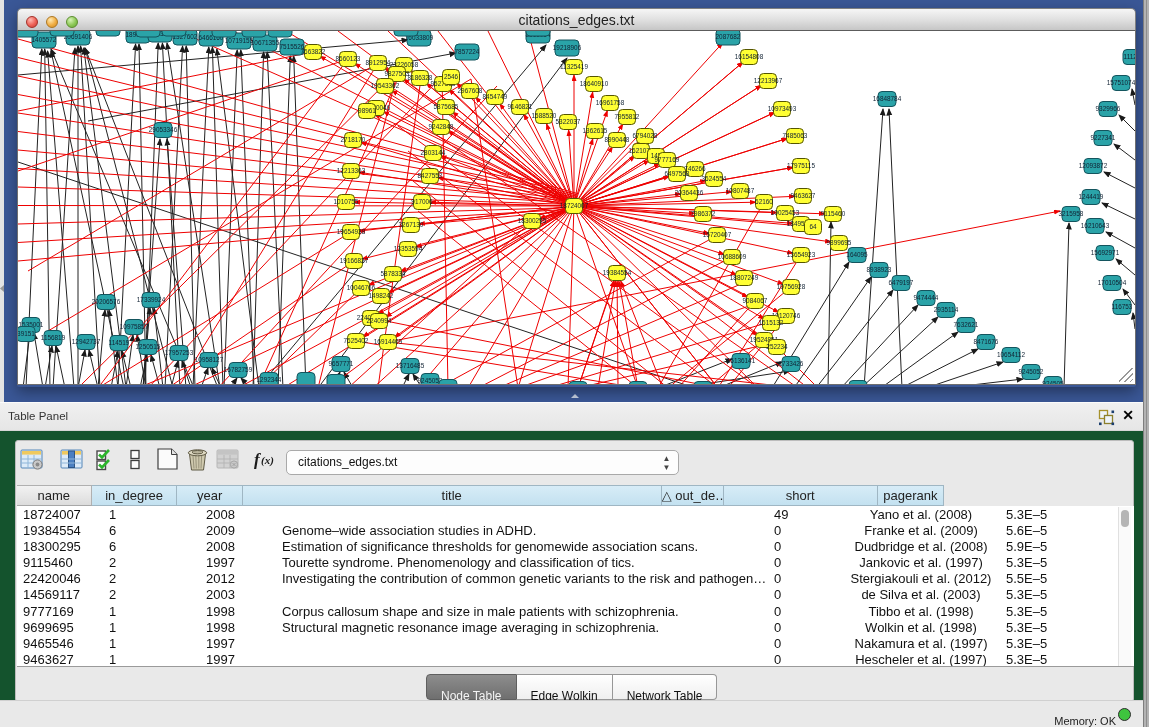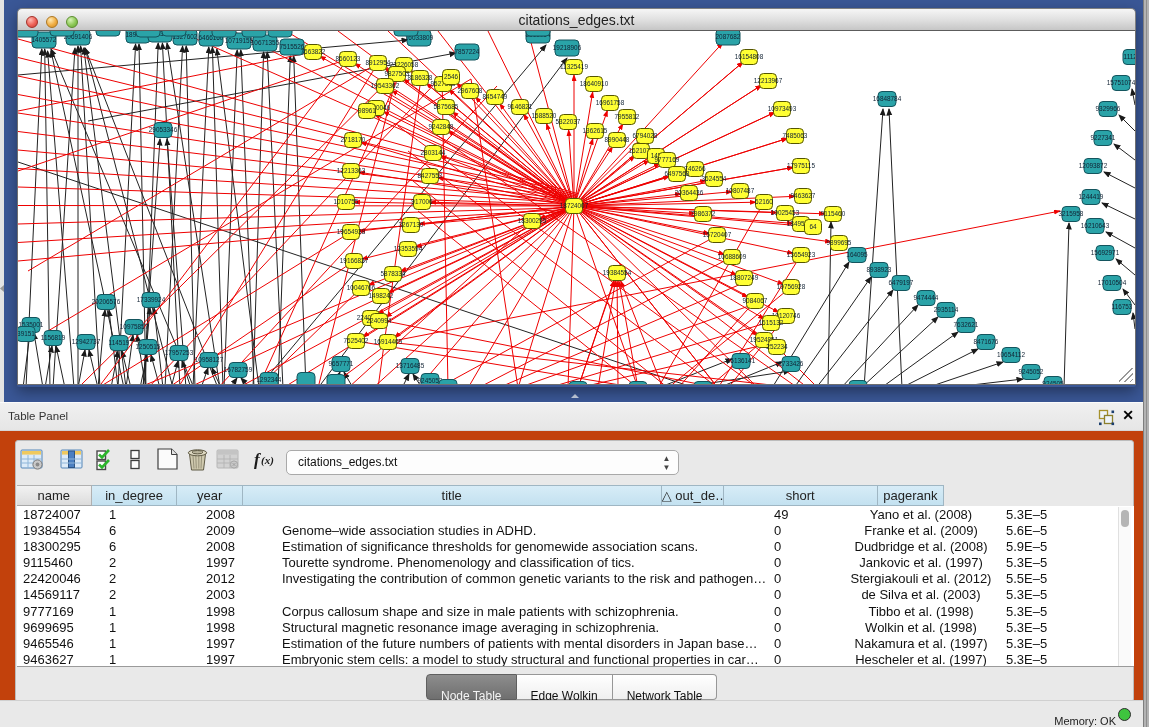--- a/index.html
+++ b/index.html
@@ -10,21 +10,21 @@
 .tbar{position:relative;height:23px;background:linear-gradient(#f6f6f6,#dedede 55%,#c6c6c6);border:1px solid #808080;border-bottom:1px solid #5c5c5c;border-radius:5px 5px 0 0;text-align:center;font-size:14px;color:#222;line-height:23px}
 .lt{position:absolute;top:7px;width:12px;height:12px;border-radius:50%}
 .lt.r{left:8px;background:radial-gradient(circle at 35% 30%,#ffb9b2,#ee6156 55%,#c33f36);border:1px solid #a52f28}
 .lt.y{left:28px;background:radial-gradient(circle at 35% 30%,#ffe9b0,#f0ad42 55%,#cf8b27);border:1px solid #ad7722}
 .lt.g{left:48px;background:radial-gradient(circle at 35% 30%,#d6f3b6,#8cc856 55%,#69a839);border:1px solid #5c8e2f}
 .canvas{position:absolute;left:0;top:23px;width:1119px;height:354px;background:#fff;border:1px solid #6f6f6f;border-top:none;overflow:hidden}
 .grip{position:absolute;right:2px;bottom:2px;width:14px;height:14px;background:
  linear-gradient(135deg,transparent 46%,#999 46%,#999 52%,transparent 52%,transparent 66%,#999 66%,#999 72%,transparent 72%,transparent 86%,#999 86%,#999 92%,transparent 92%)}
 .divarrow{position:absolute;left:571px;top:394px;width:0;height:0;border-left:4px solid transparent;border-right:4px solid transparent;border-bottom:4px solid #c8d2e4}
 .larrow{position:absolute;left:0;top:285px;width:4px;height:7px;background:#9a9a9a;clip-path:polygon(100% 0,0 50%,100% 100%)}
-.tp{position:absolute;left:0;top:402px;width:1143px;height:325px;background:#c2410c}
+.tp{position:absolute;left:0;top:402px;width:1143px;height:325px;background:#14532d}
 .tph{position:relative;height:29px;background:linear-gradient(#f0f0f0,#e6e6e6);border-top:1px solid #fbfbfb;border-bottom:1px solid #d6d6d6;font-size:11.5px;color:#333}
 .tph .t{position:absolute;left:8px;top:7px}
 .xbtn{position:absolute;right:9px;top:4px;font-size:14px;font-weight:bold;color:#000}
 .flticon{position:absolute;right:28px;top:6px;width:17px;height:17px}
 .panel{position:absolute;left:15px;top:38px;width:1119px;height:262px;border:1px solid #bcbcbc;border-radius:3px;background:#e9e9e9}
 .tools{position:absolute;left:0;top:0;width:100%;height:44px}
 .combo{position:absolute;left:270px;top:9px;width:393px;height:25px;background:#fdfdfd;border:1px solid #a9a9a9;border-radius:5px;font-size:12px;color:#111;line-height:23px;padding-left:11px}
 .combo .ar{position:absolute;right:6px;top:3px;width:11px;height:18px;font-size:8px;line-height:9px;color:#444;text-align:center}
 .thead{position:absolute;left:1px;top:44px;width:927px;height:21px;display:flex;font-size:13px;color:#222}
 .th{background:linear-gradient(#d7ecf7,#c3e1f0);border-right:1px solid #9fb6c3;border-top:1px solid #9fb6c3;border-bottom:1px solid #9fb6c3;text-align:center;line-height:20px;overflow:hidden;white-space:nowrap}
@@ -747,30 +747,28 @@
           <span class="c2">1998</span>
           <span class="c3">Structural magnetic resonance image averaging in schizophrenia.</span>
           <span class="c4">0</span>
           <span class="c5">Wolkin et al. (1998)</span>
           <span class="c6">5.3E–5</span>
         </div>
 <div class="row">
           <span class="c0">9465546</span>
           <span class="c1">1</span>
           <span class="c2">1997</span>
-          <span class="c3">Estimation of the future numbers of patients with mental disorders in Japan base…</span>
           <span class="c4">0</span>
           <span class="c5">Nakamura et al. (1997)</span>
           <span class="c6">5.3E–5</span>
         </div>
 <div class="row">
           <span class="c0">9463627</span>
           <span class="c1">1</span>
           <span class="c2">1997</span>
-          <span class="c3">Embryonic stem cells: a model to study structural and functional properties in car…</span>
           <span class="c4">0</span>
           <span class="c5">Hescheler et al. (1997)</span>
           <span class="c6">5.3E–5</span>
         </div>
   </div>
   <div class="vsb">
         <div class="th2"></div>
       </div>
   <div class="tabs">
    <div class="tab first sel">Node Table</div>

